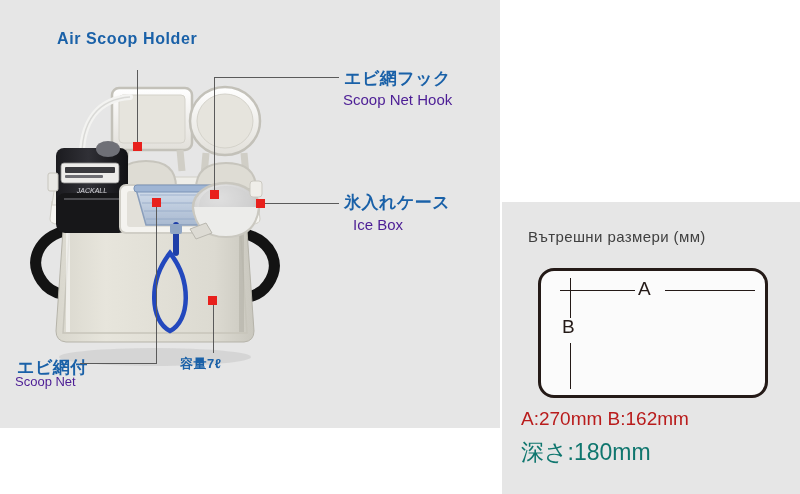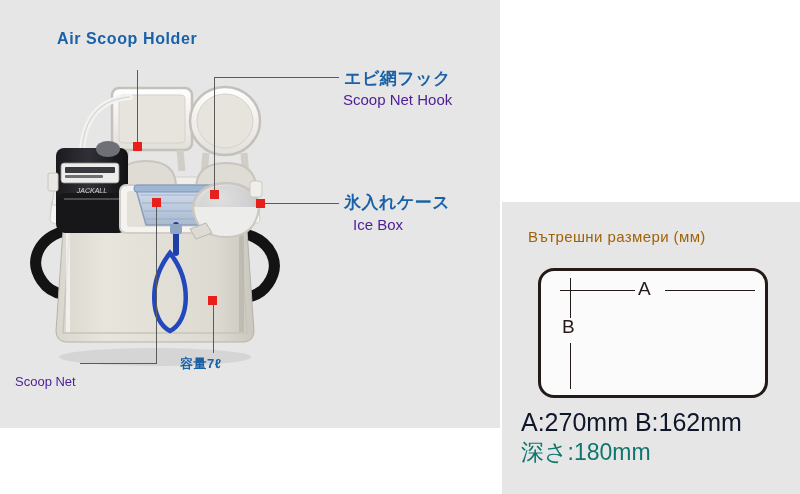--- a/index.html
+++ b/index.html
@@ -40,35 +40,35 @@
   
   .leader{position:absolute;background:#5a5a5a;}
   .lh{height:1px;}
   .lv{width:1px;}
 
   
   .marker{position:absolute;width:9px;height:9px;background:#e8201c;}
 
   
   #dims-title{
-    position:absolute;left:528px;top:228px;font-size:15px;color:#a16207;
+    position:absolute;left:528px;top:228px;font-size:15px;color:#404040;
     letter-spacing:.4px;white-space:nowrap;
   }
   #dims-box{
     position:absolute;left:538px;top:268px;width:224px;height:124px;
     border:3px solid #241a17;border-radius:16px;background:#fbfbfb;
   }
   #dim-a-line-l{position:absolute;left:560px;top:290px;width:75px;height:1px;background:#241a17;}
   #dim-a-line-r{position:absolute;left:665px;top:290px;width:90px;height:1px;background:#241a17;}
   #dim-a-label{position:absolute;left:638px;top:278px;font-size:19px;color:#241a17;}
   #dim-b-line-t{position:absolute;left:570px;top:278px;width:1px;height:40px;background:#241a17;}
   #dim-b-line-b{position:absolute;left:570px;top:343px;width:1px;height:46px;background:#241a17;}
   #dim-b-label{position:absolute;left:562px;top:316px;font-size:19px;color:#241a17;}
 
-  #dims-line1{position:absolute;left:521px;top:408px;font-size:25px;color:#0f172a;white-space:nowrap;}
+  #dims-line1{position:absolute;left:521px;top:408px;font-size:19px;color:#b91c1c;white-space:nowrap;}
   #dims-line2{position:absolute;left:521px;top:437px;font-size:23px;color:#0f766e;white-space:nowrap;}
 
   
   #product-photo{position:absolute;left:20px;top:85px;width:270px;height:290px;}
   #product-photo svg{display:block;}
 </style>
 </head>
 <body>
 
 <div id="left-panel">
@@ -175,20 +175,21 @@
   <div class="lbl en" id="scoop-net-hook-en">Scoop Net Hook</div>
   <div class="leader lh" style="left:214px;top:77px;width:125px;"></div>
   <div class="leader lv" style="left:214px;top:77px;height:116px;"></div>
   <div class="marker" style="left:210px;top:190px;"></div>
 
   <div class="lbl jp" id="ice-box-jp">氷入れケース</div>
   <div class="lbl en" id="ice-box-en">Ice Box</div>
   <div class="leader lh" style="left:264px;top:203px;width:75px;"></div>
   <div class="marker" style="left:256px;top:199px;"></div>
 
+  <div class="lbl jp" id="scoop-net-jp">エビ網付</div>
   <div class="lbl en" id="scoop-net-en">Scoop Net</div>
   <div class="leader lh" style="left:80px;top:363px;width:76px;"></div>
   <div class="leader lv" style="left:156px;top:207px;height:157px;"></div>
   <div class="marker" style="left:152px;top:198px;"></div>
 
   <div class="lbl jp" id="capacity-jp">容量7ℓ</div>
   <div class="leader lv" style="left:213px;top:305px;height:48px;"></div>
   <div class="marker" style="left:208px;top:296px;"></div>
 </div>
 

